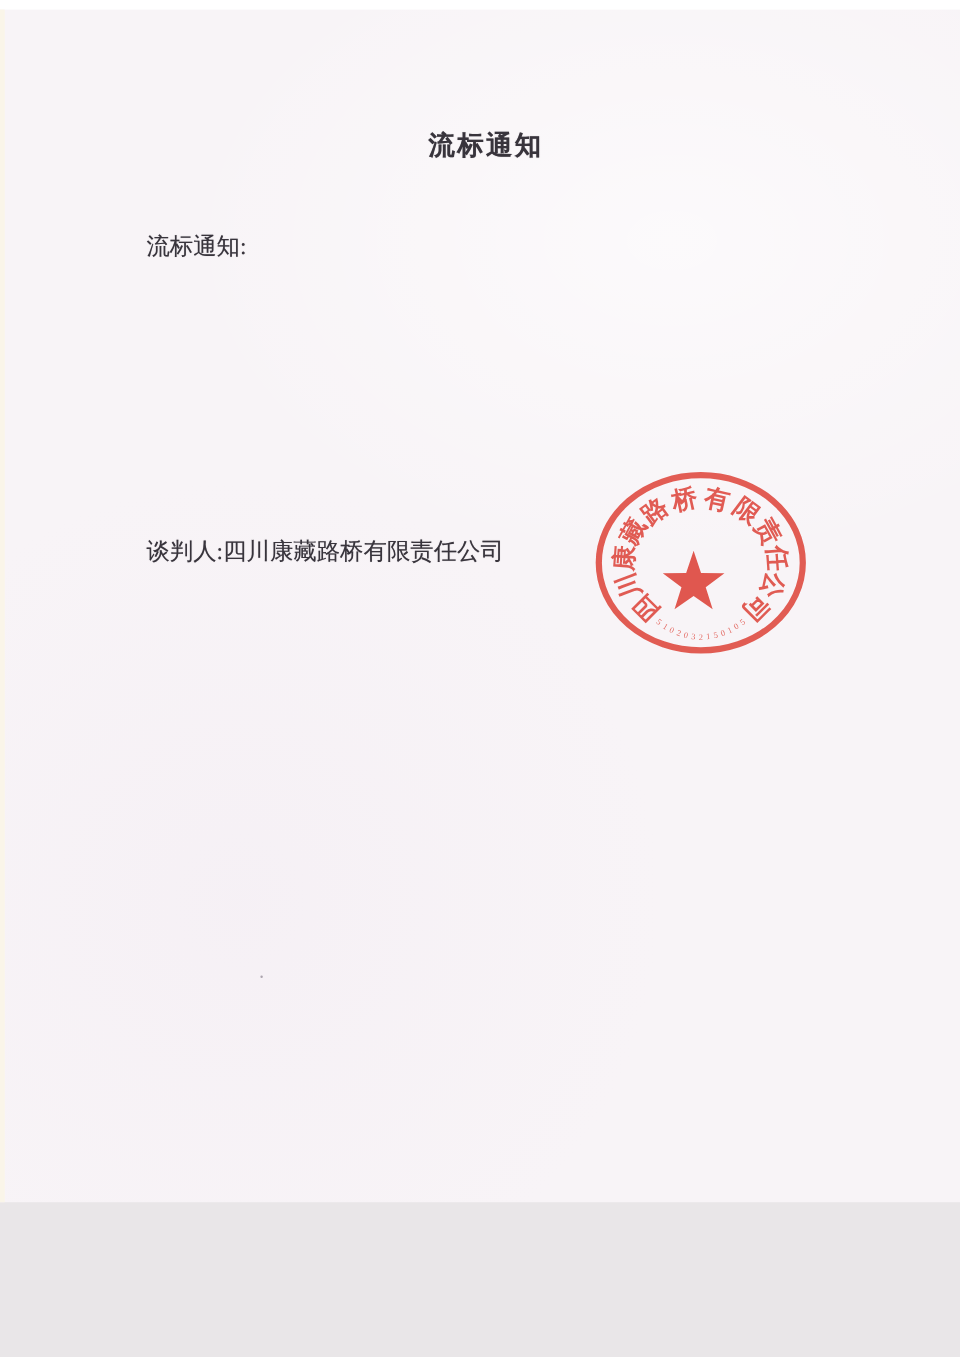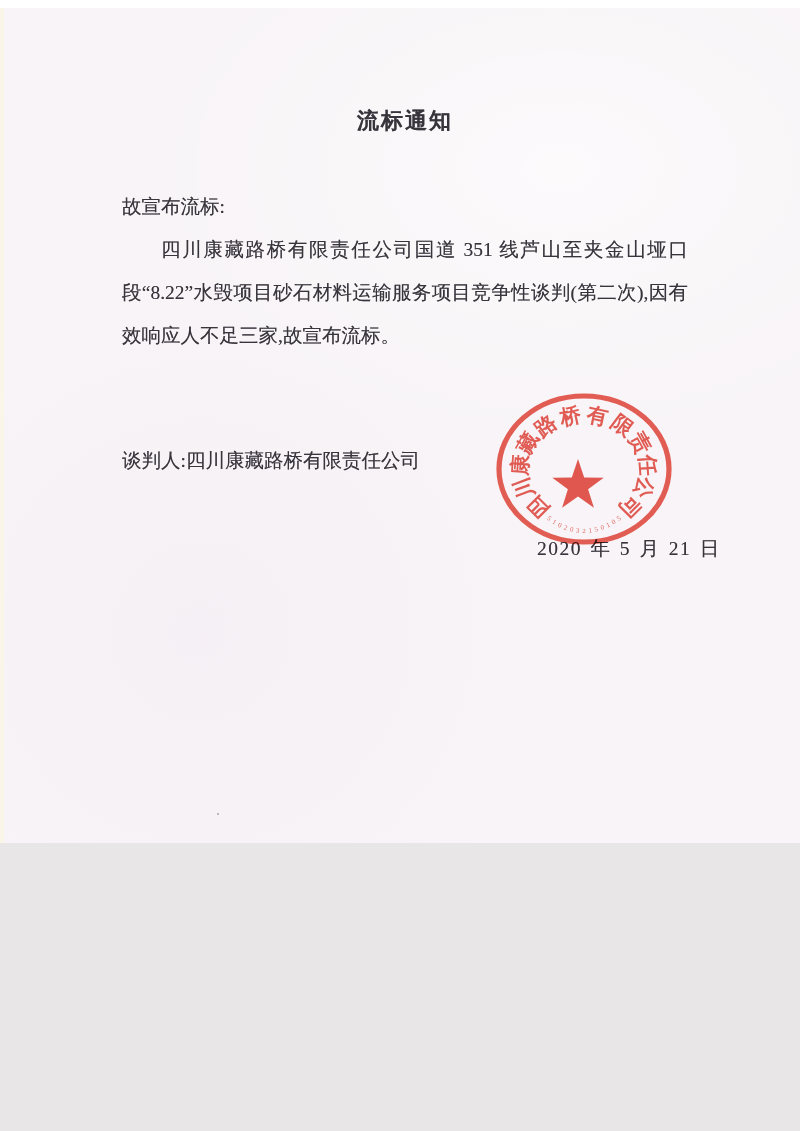--- a/index.html
+++ b/index.html
@@ -1,18 +1,18 @@
 <!DOCTYPE html>
 <html><head>
 <meta charset="utf-8">
 <style>
   html,body{margin:0;padding:0;background:#e9e6e8;}
   .page{
     position:relative;
-    width:800px;height:843px;
+    width:800px;height:1002px;
     margin:0 auto;
     background:
       radial-gradient(ellipse 600px 400px at 70% 20%, rgba(255,255,255,.55), rgba(255,255,255,0) 70%),
       radial-gradient(ellipse 500px 500px at 25% 75%, rgba(244,238,244,.6), rgba(244,238,244,0) 70%),
       #f8f4f7;
     overflow:hidden;
     font-family:"Liberation Serif","DejaVu Serif",serif;
     color:#38343c;
   }
   .scan-edge-top{position:absolute;left:0;top:0;width:800px;height:8px;background:#ffffff;}
@@ -57,27 +57,25 @@
 </head>
 <body>
 
 <div class="page">
 
   <div class="scan-edge-top"></div>
   <div class="scan-edge-left"></div>
 
   <div class="doc-title">流标通知</div>
 
-  <div class="salutation">故宣布流标:</div>
+  <div class="salutation">流标通知:</div>
 
-  <div class="body-para">四川康藏路桥有限责任公司国道 351 线芦山至夹金山垭口段“8.22”水毁项目砂石材料运输服务项目竞争性谈判(第二次),因有效响应人不足三家,故宣布流标。</div>
 
   <div class="signature-line">谈判人:四川康藏路桥有限责任公司</div>
 
-  <div class="date-line">2020 年 5 月 21 日</div>
 
   <svg class="stamp" viewBox="0 0 186 160" aria-hidden="true">
     <ellipse cx="92" cy="79" rx="85" ry="73" fill="none" stroke-width="5.2" opacity="0.88" stroke="#e23a2e"></ellipse>
     <g id="stamp-star">
         <polygon points="86.0,69.0 92.2,87.4 111.7,87.7 96.1,99.3 101.9,117.8 86.0,106.6 70.1,117.8 75.9,99.3 60.3,87.7 79.8,87.4" fill="#e23a2e" opacity="0.9"></polygon>
       </g>
     <g id="stamp-arc">
         <text transform="translate(46.7 117.2) rotate(-135.0)" text-anchor="middle" dominant-baseline="central" font-size="21" font-weight="600" fill="#e23a2e" opacity="0.88">四</text>
         <text transform="translate(32.0 97.9) rotate(-110.5)" text-anchor="middle" dominant-baseline="central" font-size="21" font-weight="600" fill="#e23a2e" opacity="0.88">川</text>
         <text transform="translate(28.2 75.1) rotate(-85.9)" text-anchor="middle" dominant-baseline="central" font-size="21" font-weight="600" fill="#e23a2e" opacity="0.88">康</text>

